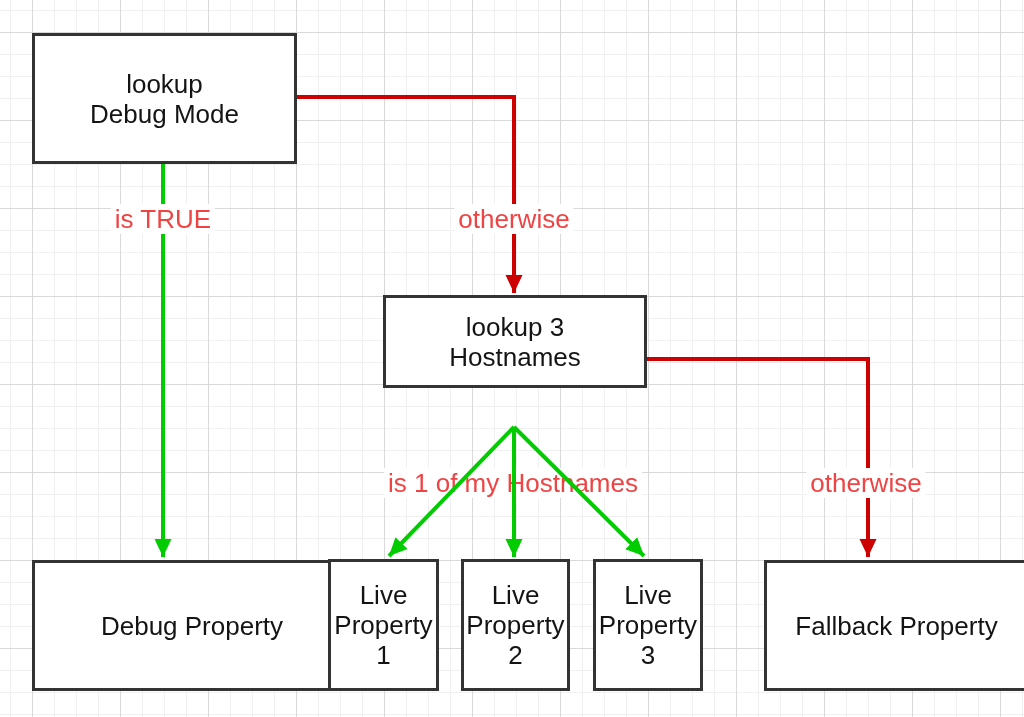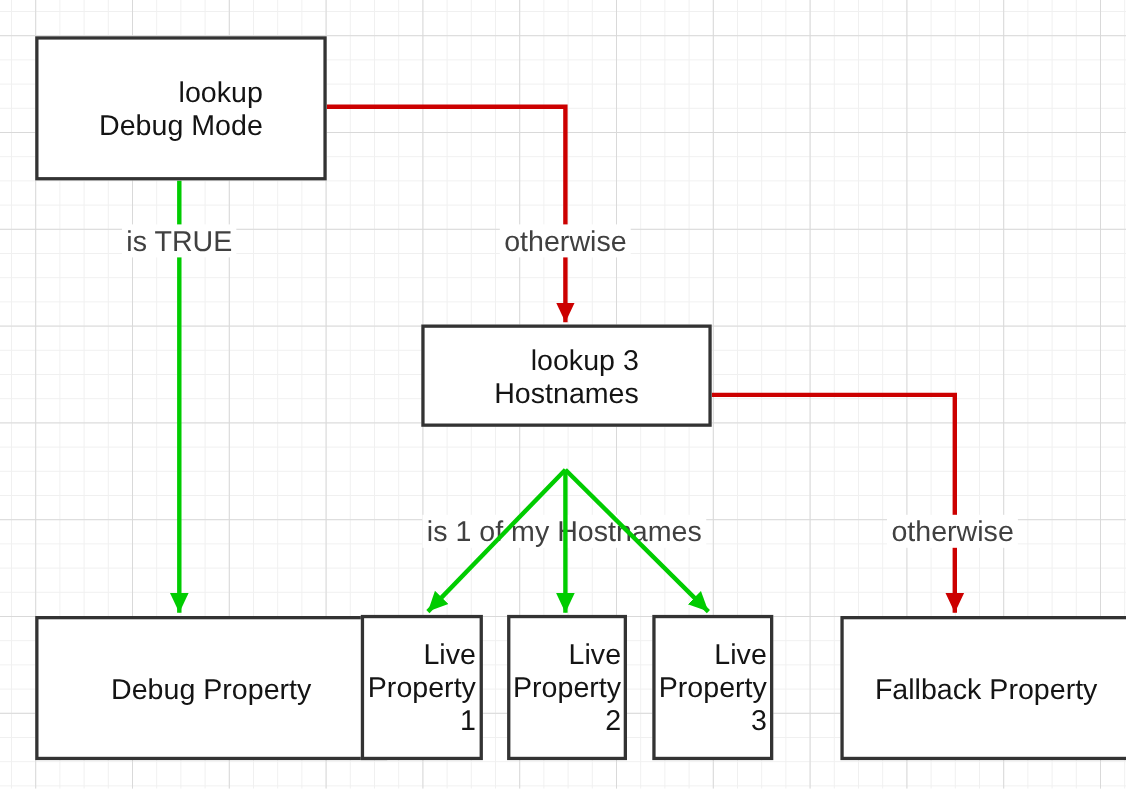--- a/index.html
+++ b/index.html
@@ -32,41 +32,41 @@
     height: 717px;
   }
   .node {
     position: absolute;
     box-sizing: border-box;
     background: #ffffff;
     border: 3px solid #333333;
     display: flex;
     align-items: center;
     justify-content: center;
-    text-align: right;
+    text-align: center;
     white-space: pre-line;
     font-size: 26px;
     line-height: 30px;
     color: #141414;
   }
   .node-a { left: 32px;  top: 33px;  width: 265px; height: 131px; }
   .node-b { left: 383px; top: 295px; width: 264px; height: 93px; }
   .node-c { left: 32px;  top: 560px; width: 320px; height: 131px; }
   .node-d { left: 328px; top: 559px; width: 111px; height: 132px; }
   .node-e { left: 461px; top: 559px; width: 109px; height: 132px; }
   .node-f { left: 593px; top: 559px; width: 110px; height: 132px; }
   .node-g { left: 764px; top: 560px; width: 265px; height: 131px; }
   .edge-label {
     position: absolute;
     transform: translate(-50%, -50%);
     background: #ffffff;
     padding: 0 4px;
     font-size: 26px;
     line-height: 30px;
-    color: #404040;
+    color: #ef4444;
     white-space: nowrap;
   }
   .lbl-is-true     { left: 163px; top: 219px; }
   .lbl-otherwise-1 { left: 514px; top: 219px; }
   .lbl-hostnames   { left: 513px; top: 483px; }
   .lbl-otherwise-2 { left: 866px; top: 483px; }
 </style>
 </head>
 <body>
 

